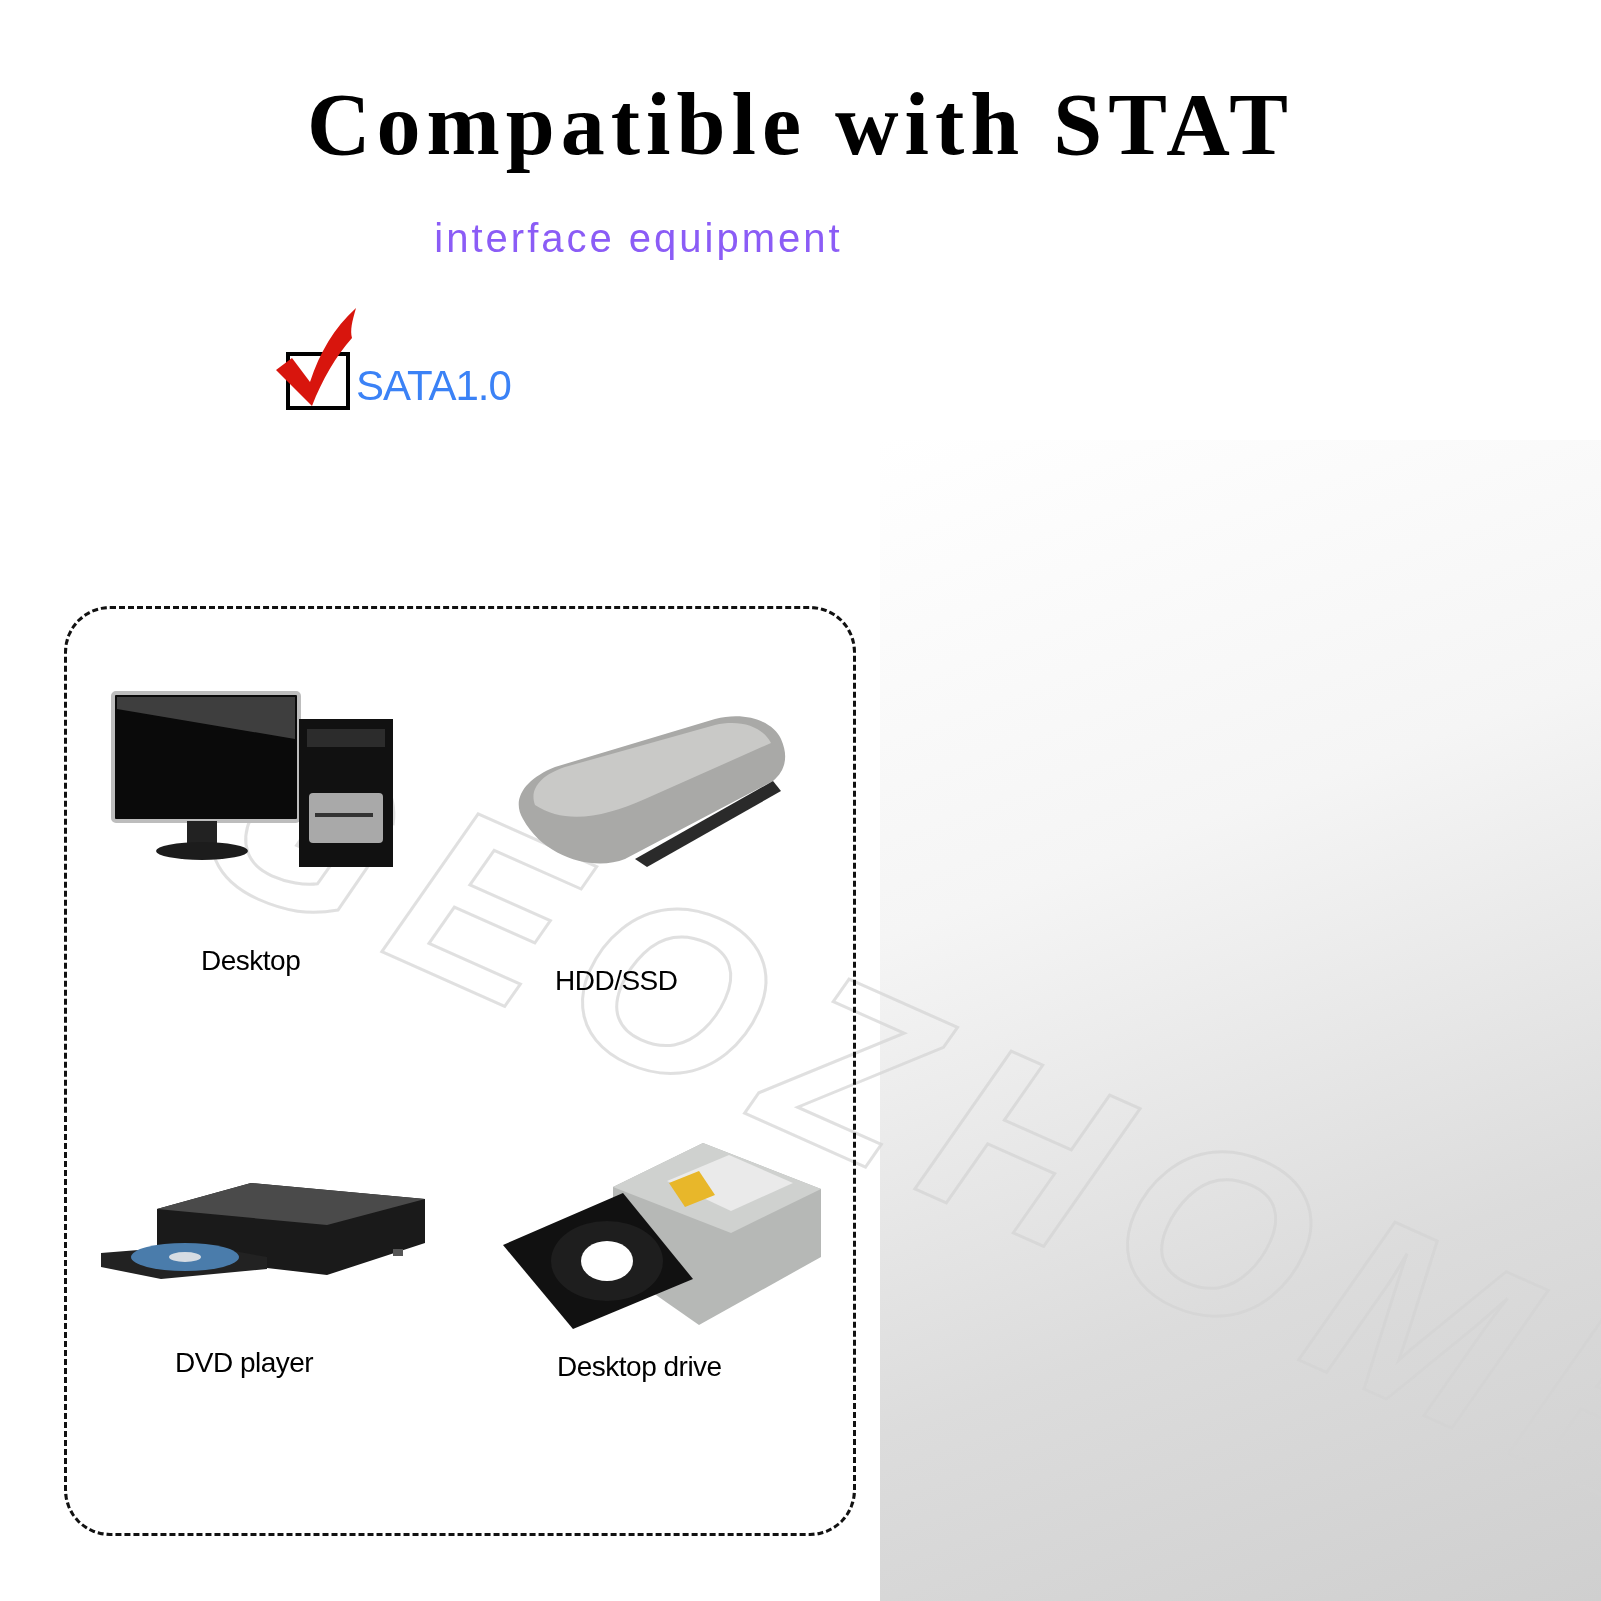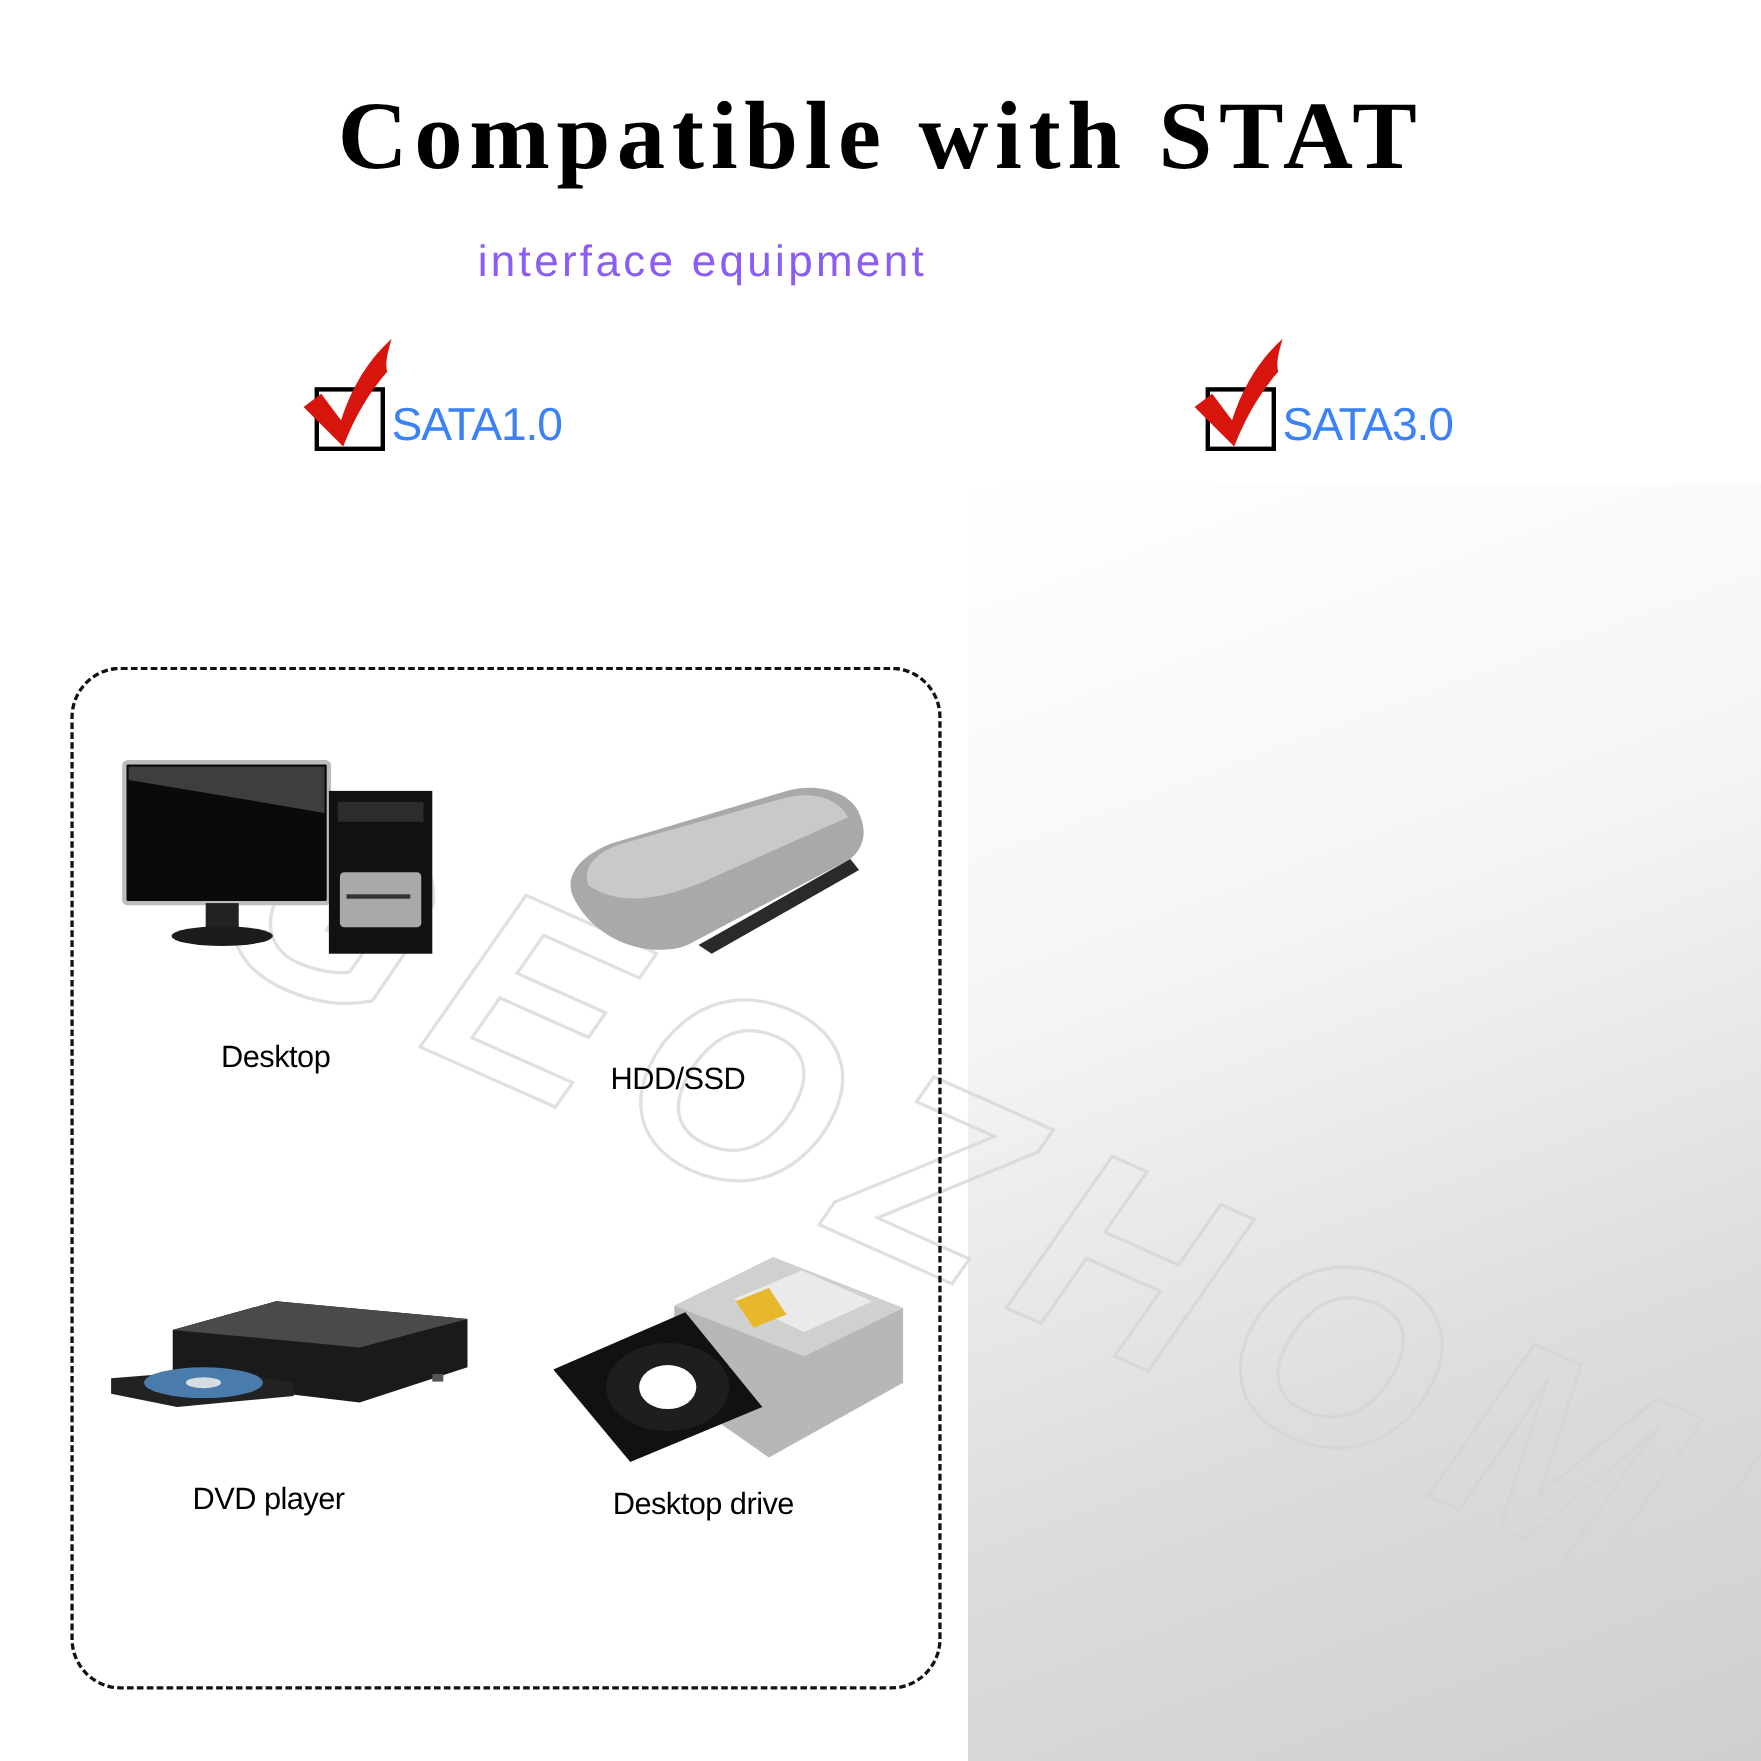--- a/index.html
+++ b/index.html
@@ -52,28 +52,20 @@
 <div class="subtitle">interface equipment</div>
 
 <div class="checks">
   <div class="check-item" style="left:286px;">
     <div class="check-box">
       <svg viewBox="0 0 86 100">
         <path d="M0 62 L16 50 L34 74 C44 44 58 20 80 0 C76 14 74 22 76 30 C60 48 46 72 36 98 Z" fill="#d8150d"></path>
       </svg>
     </div>
     <span class="check-label">SATA1.0</span>
-  </div>
-  <div class="check-item" style="left:1096px;">
-    <div class="check-box">
-      <svg viewBox="0 0 86 100">
-        <path d="M0 62 L16 50 L34 74 C44 44 58 20 80 0 C76 14 74 22 76 30 C60 48 46 72 36 98 Z" fill="#d8150d"></path>
-      </svg>
-    </div>
-    <span class="check-label">SATA3.0</span>
   </div>
 </div>
 
 <div class="cable-area">
   <div class="cable-bg"></div>
   <svg width="721" height="1161" viewBox="0 0 721 1161">
     <defs>
       <g id="wirepair">
         <line x1="0" y1="0" x2="700" y2="-400" stroke="#5aaed6" stroke-width="8"></line>
         <line x1="14" y1="22" x2="714" y2="-378" stroke="#5aaed6" stroke-width="8"></line>

